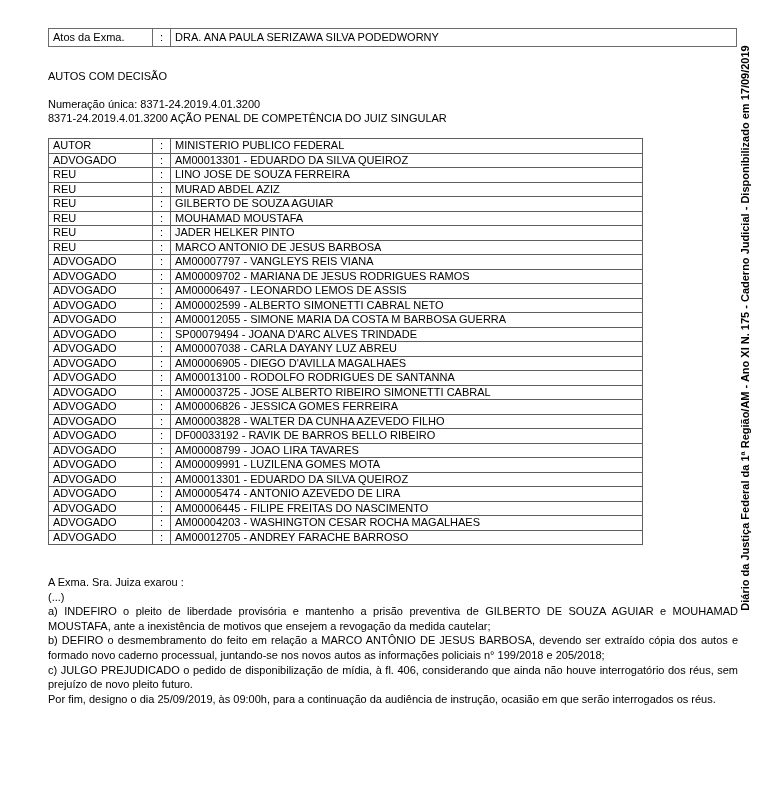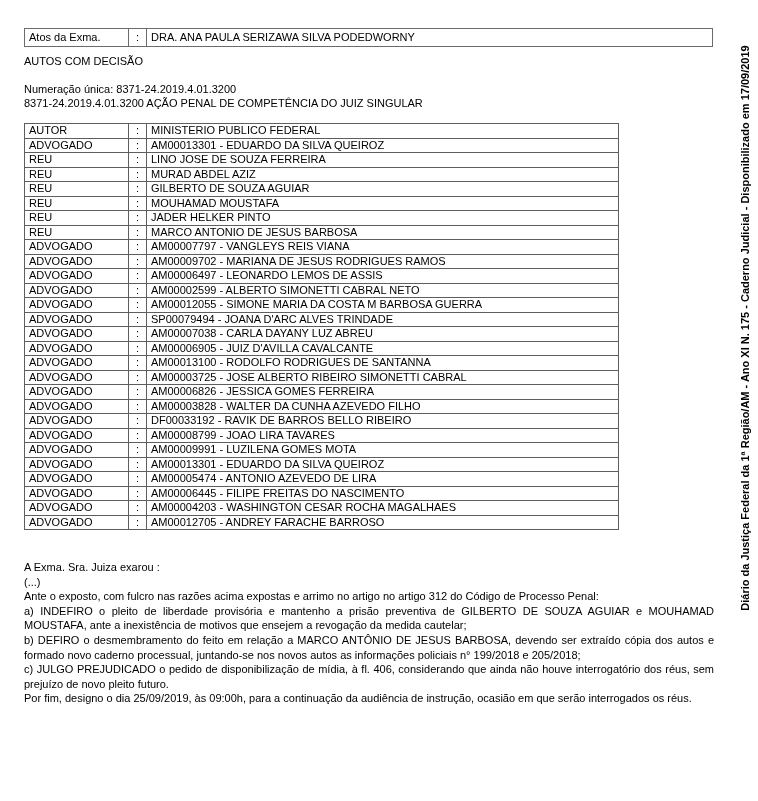--- a/index.html
+++ b/index.html
@@ -5,21 +5,21 @@
   * { margin: 0; padding: 0; box-sizing: border-box; }
   html, body { background: #ffffff; }
   body {
     width: 758px; height: 801px;
     position: relative;
     font-family: "Liberation Sans", "DejaVu Sans", sans-serif;
     color: #000000;
     overflow: hidden;
   }
   .page { position: relative; width: 758px; height: 801px; background: #ffffff; }
-  .content { position: absolute; left: 24px; top: 0; width: 690px; }
+  .content { position: absolute; left: 48px; top: 0; width: 690px; }
 
   
   table.hdr-table {
     border-collapse: collapse;
     width: 689px;
     margin-top: 28px;
     table-layout: fixed;
   }
   table.hdr-table td {
     border: 1px solid #6b6b6b;
@@ -27,21 +27,21 @@
     line-height: 13px;
     padding: 2px 4px;
     white-space: nowrap;
     overflow: hidden;
   }
   td.col-label { width: 104px; }
   td.col-sep { width: 18px; text-align: center; padding: 2px 0; }
   td.col-value { }
 
   .line { font-size: 11px; line-height: 14px; }
-  .section-title { margin-top: 7px; }
+  .section-title { margin-top: 22px; }
   .section-subtitle { margin-top: 16px; }
   .numbering-block { margin-top: 14px; }
 
   
   table.parties-table {
     border-collapse: collapse;
     width: 595px;
     margin-top: 13px;
     table-layout: fixed;
   }
@@ -189,21 +189,21 @@
 
           <tr>
             <td class="col-label">ADVOGADO</td>
             <td class="col-sep">:</td>
             <td class="col-value">AM00007038 - CARLA DAYANY LUZ ABREU</td>
           </tr>
 
           <tr>
             <td class="col-label">ADVOGADO</td>
             <td class="col-sep">:</td>
-            <td class="col-value">AM00006905 - JUIZ D'AVILLA CAVALCANTE</td>
+            <td class="col-value">AM00006905 - DIEGO D'AVILLA MAGALHAES</td>
           </tr>
 
           <tr>
             <td class="col-label">ADVOGADO</td>
             <td class="col-sep">:</td>
             <td class="col-value">AM00013100 - RODOLFO RODRIGUES DE SANTANNA</td>
           </tr>
 
           <tr>
             <td class="col-label">ADVOGADO</td>
@@ -271,21 +271,20 @@
             <td class="col-value">AM00012705 - ANDREY FARACHE BARROSO</td>
           </tr>
         </tbody>
     </table>
 
     <div class="decision">
       <div class="line">A Exma. Sra. Juiza exarou :</div>
       <div class="line">(...)</div>
       <div>
 
-          <div class="para">Ante o exposto, com fulcro nas razões acima expostas e arrimo no artigo no artigo 312 do Código de Processo Penal:</div>
 
           <div class="para">a) INDEFIRO o pleito de liberdade provisória e mantenho a prisão preventiva de GILBERTO DE SOUZA AGUIAR e MOUHAMAD MOUSTAFA, ante a inexistência de motivos que ensejem a revogação da medida cautelar;</div>
 
           <div class="para">b) DEFIRO o desmembramento do feito em relação a MARCO ANTÔNIO DE JESUS BARBOSA, devendo ser extraído cópia dos autos e formado novo caderno processual, juntando-se nos novos autos as informações policiais n° 199/2018 e 205/2018;</div>
 
           <div class="para">c) JULGO PREJUDICADO o pedido de disponibilização de mídia, à fl. 406, considerando que ainda não houve interrogatório dos réus, sem prejuízo de novo pleito futuro.</div>
 
           <div class="para">Por fim, designo o dia 25/09/2019, às 09:00h, para a continuação da audiência de instrução, ocasião em que serão interrogados os réus.</div>
         </div>
     </div>

